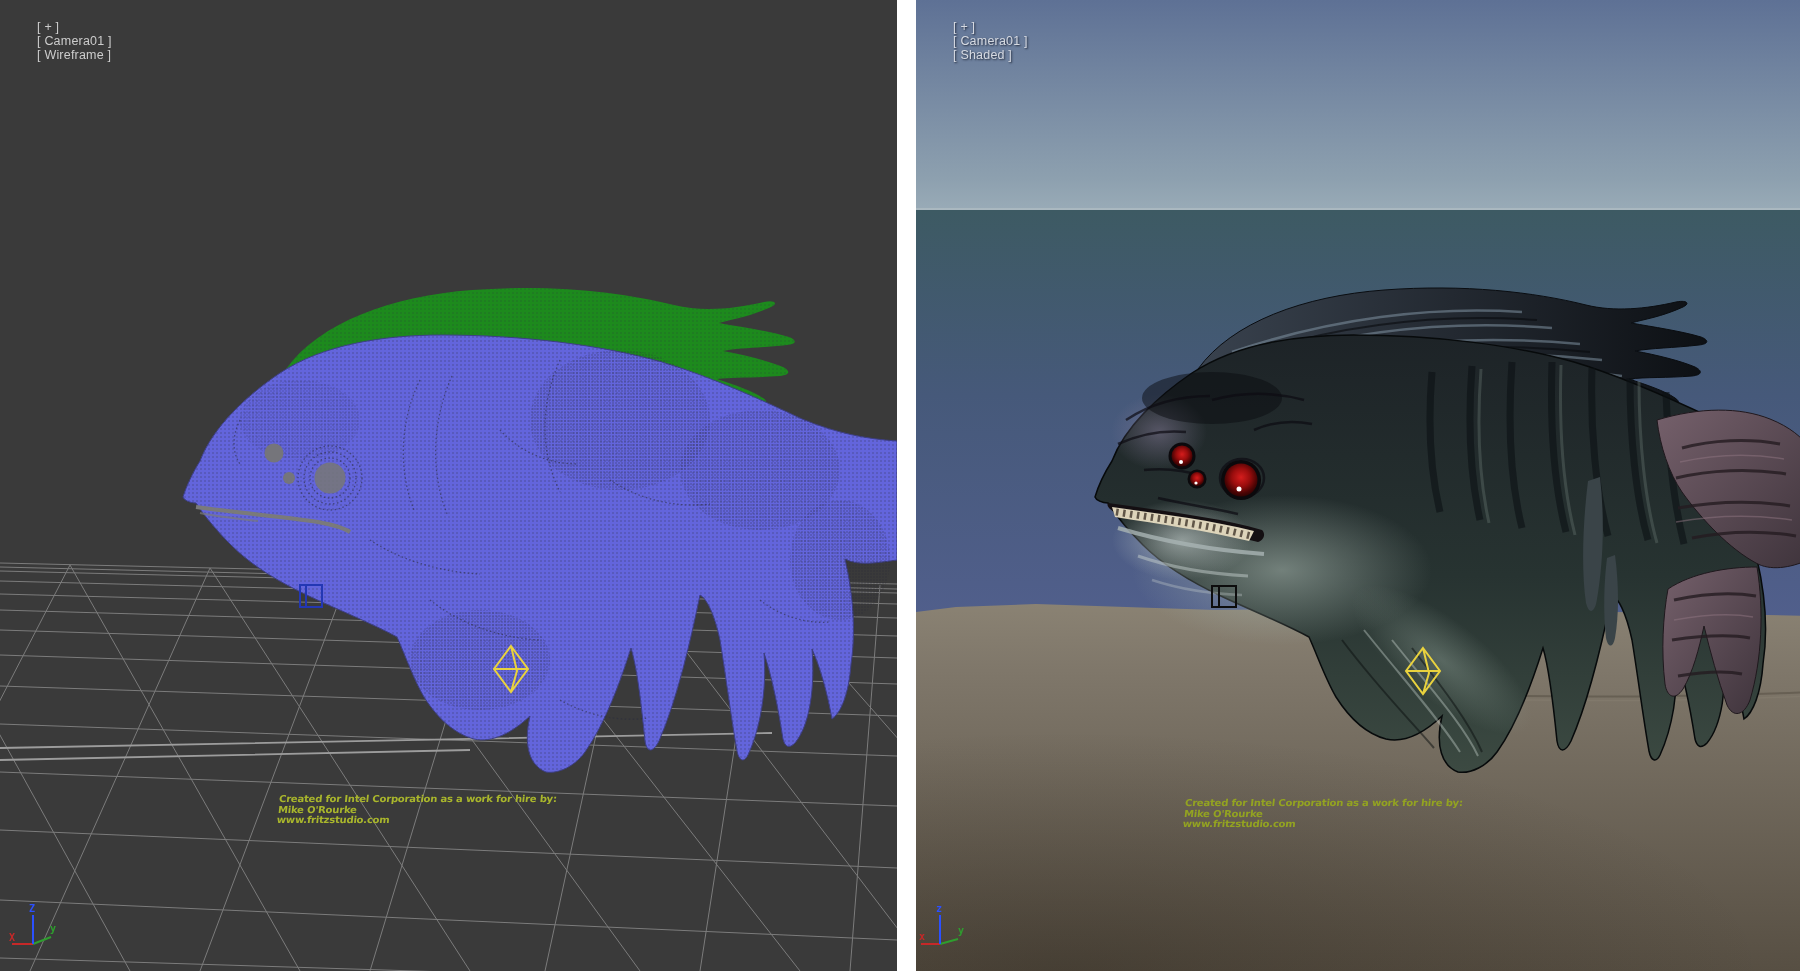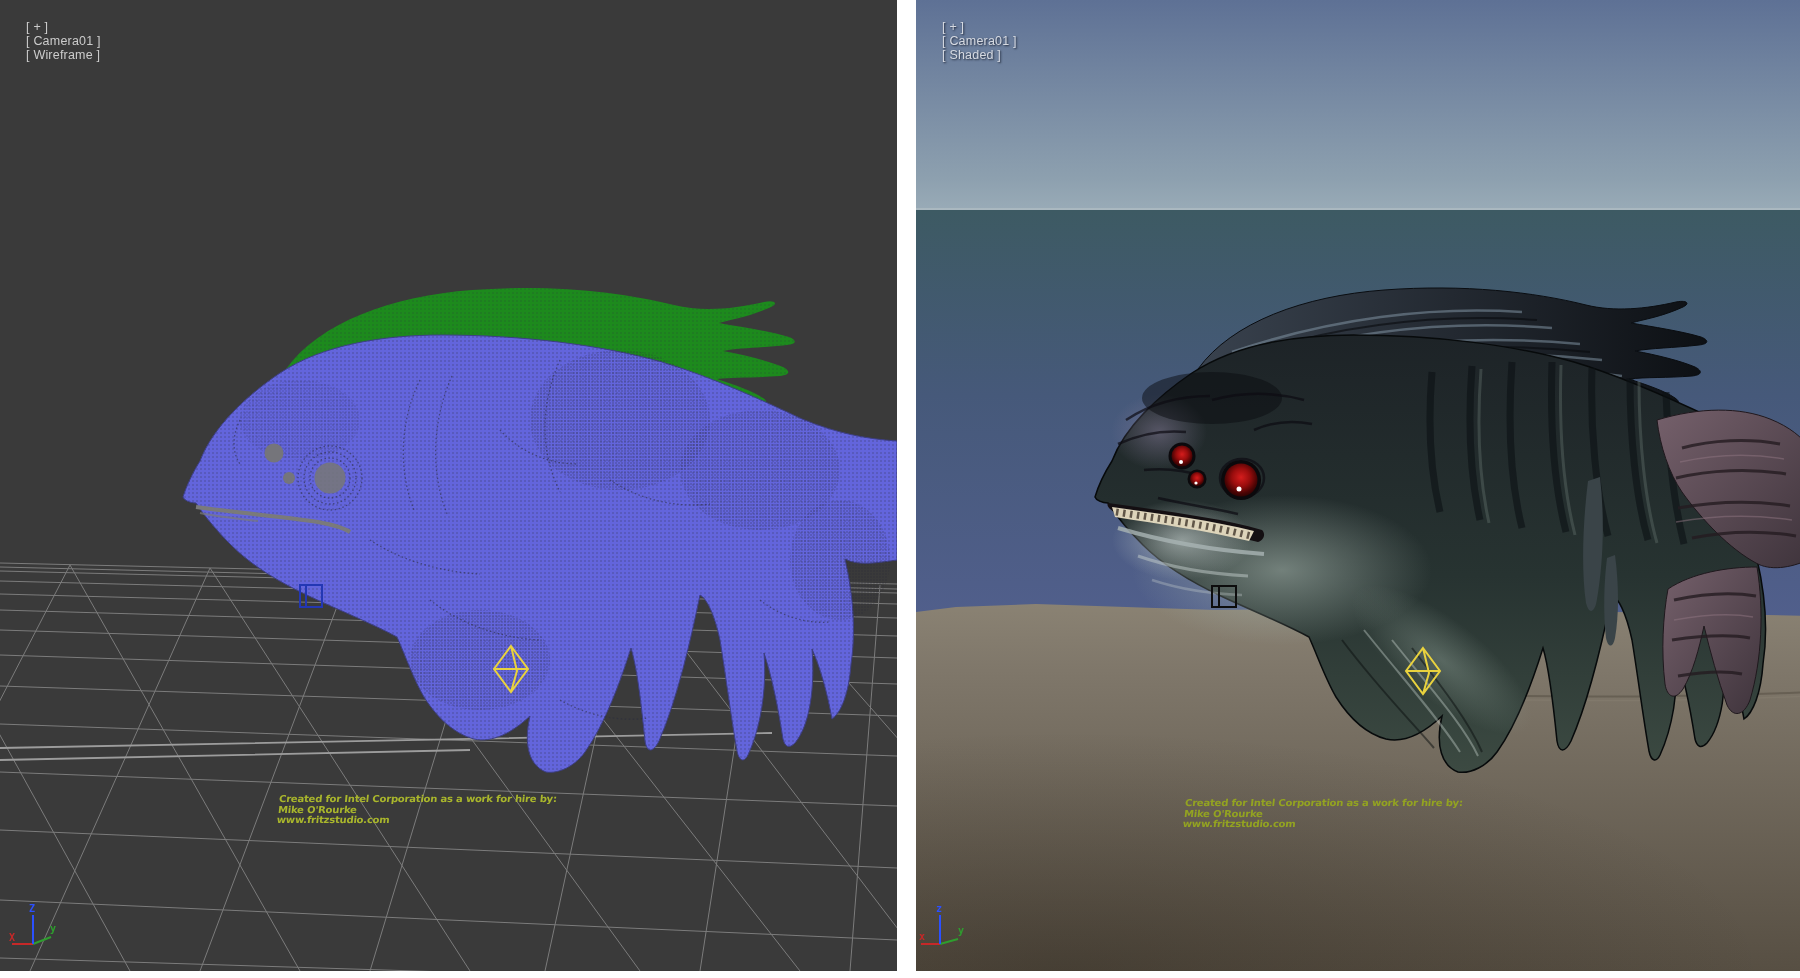--- a/index.html
+++ b/index.html
@@ -2,21 +2,21 @@
 <html style="--page-bg: #ffffff; --wire-bg: #3a3a3a; --grid-line: #7f7f7f; --grid-line-bright: #a2a2a2; --fish-blue: #6365dc; --stipple: #2c2e40; --eye-gray: #75757b; --mouth-gray: #7a7a7a; --fin-green: #1d8a1d; --helper-blue: #2337b4; --helper-black: #0d0d0d; --helper-yellow: #e9d23e; --label-left: #cccccc; --label-right: #d6dae2; --credits-left: #a9b62c; --credits-right: #93a321; --sky-top: #5e7195; --sky-bottom: #99abb7; --horizon-line: #aebcc2; --sea-top: #3d5a63; --sea-mid: #46597a; --sea-bottom: #515f8c; --sand-top: #8a8273; --sand-mid: #7f776a; --sand-bottom: #574f43; --axis-x: #c62828; --axis-y: #2e9e2e; --axis-z: #2b50ff;"><head>
 <meta charset="utf-8">
 <style>
   html,body{margin:0;padding:0;background:#fff;}
   .page{position:relative;width:1800px;height:978px;background:var(--page-bg,#fff);overflow:hidden;
         font-family:"Liberation Sans",sans-serif;}
   .vp{position:absolute;top:0;height:971px;overflow:hidden;}
   #vp-left{left:0;width:897px;background:var(--wire-bg,#3a3a3a);}
   #vp-right{left:904px;width:896px;background:var(--sea-top,#3d5a63);margin-left:12px;}
   .vp svg{position:absolute;left:0;top:0;}
-  .vp-label{position:absolute;top:6px;left:4px;font-size:12.5px;letter-spacing:.2px;white-space:pre;z-index:6;}
+  .vp-label{position:absolute;top:6px;left:15px;font-size:12.5px;letter-spacing:.2px;white-space:pre;z-index:6;}
   #vp-left .vp-label{color:var(--label-left,#ccc);}
   #vp-right .vp-label{color:var(--label-right,#d6dae2);text-shadow:1px 1px 2px rgba(18,24,38,.85);}
   .vp-label span{cursor:pointer;margin-right:2px;}
   .credits{position:absolute;font-family:"DejaVu Sans",sans-serif;font-weight:bold;font-size:10px;
            line-height:11px;letter-spacing:-.2px;transform:skewX(-6deg) scaleY(.95);z-index:5;}
   #vp-left .credits{left:278px;top:793px;color:var(--credits-left,#a9b62c);}
   #vp-right .credits{left:268px;top:797px;color:var(--credits-right,#93a321);}
   .axis-text{font-family:"DejaVu Sans Mono",monospace;font-size:10px;font-weight:bold;}
 </style>
 </head>

